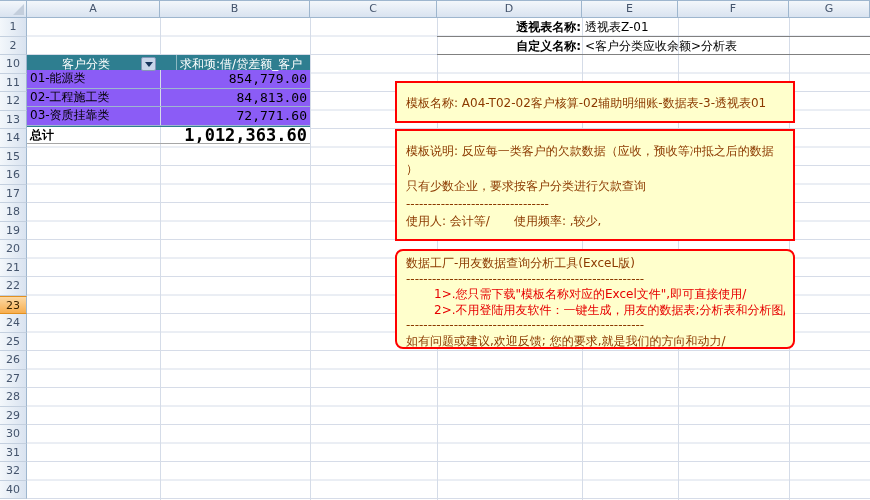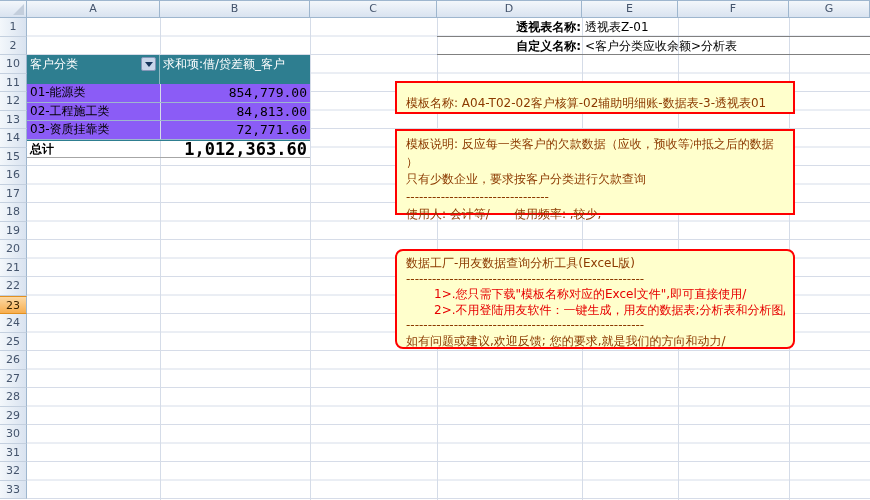--- a/index.html
+++ b/index.html
@@ -43,42 +43,42 @@
     background-image:linear-gradient(to bottom, transparent 0, transparent 17.5px, var(--grid) 17.5px, var(--grid) 18.5px);
     background-size:100% 18.5px;
   }
   .vline { position:absolute; top:17px; bottom:0; width:1px; background:var(--grid); }
   .darkline { position:absolute; height:1px; background:var(--dark-line); }
   
   .info-label { position:absolute; width:144px; height:18.5px; line-height:18px; font-weight:bold; text-align:right; color:#000000; }
   .info-value { position:absolute; height:18.5px; line-height:18px; color:#000; white-space:nowrap; }
   
   .pivot { position:absolute; left:27px; top:54px; width:283px; }
-  .p-header { display:flex; height:29px; background:var(--teal); color:#fff; position:relative; }
+  .p-header { display:flex; height:15px; background:var(--teal); color:#fff; position:relative;padding-left:32px; }
   .p-header .pc1 { width:133px; padding-left:3px; line-height:18.5px; border-right:1px solid rgba(255,255,255,.45); white-space:nowrap; }
   .p-header .pc2 { width:150px; padding-left:3px; line-height:18.5px; white-space:nowrap; }
   .dd-btn {
     position:absolute; left:114px; top:2px; width:15px; height:14px;
     background:#C9D6EA; border:1px solid #8496B8; border-radius:2px;
     display:flex; align-items:center; justify-content:center;
   }
   .dd-btn .tri { width:0; height:0; border-left:4px solid transparent; border-right:4px solid transparent; border-top:5px solid #17365D; }
   .prow { display:flex; height:18.5px; background:#8b5cf6; border-bottom:1px solid var(--row-border); }
   .prow .pa { width:133px; padding-left:3px; line-height:17.5px; white-space:nowrap; }
   .prow .pb { width:150px; padding-right:3px; line-height:17.5px; text-align:right; border-left:1px solid var(--grid); font-family:"DejaVu Sans Mono", monospace; font-size:13px; }
   .ptotal { display:flex; height:18.5px; background:#fff; border-top:1px solid var(--teal); border-bottom:1px solid #A6A6A6; font-weight:bold; }
   .ptotal .pa { width:133px; padding-left:3px; line-height:17.5px; }
   .ptotal .pb { width:150px; padding-right:3px; line-height:17.5px; text-align:right; border-left:1px solid var(--grid); font-family:"DejaVu Sans Mono", monospace; font-size:17px; }
   
   .note {
     position:absolute; left:395px; width:400px;
     background:var(--note-bg); border:2px solid var(--red);
   }
-  .note1 { top:80px;  height:33px;  padding:11px 8px 0 9px; }
-  .note2 { top:128px; height:86px;  padding:5px 8px 0 9px; }
+  .note1 { top:80px;  height:42px;  padding:11px 8px 0 9px; }
+  .note2 { top:128px; height:112px;  padding:12px 8px 0 9px; }
   .note3 { top:248px; height:100px; padding:5px 8px 0 9px;border-radius:8px; }
   .note1 .nline { line-height:18px; }
   .note2 .nline { line-height:17.5px; }
   .note3 .nline { line-height:15.5px; }
   .nline { white-space:nowrap; overflow:hidden; }
   .nline.maroon { color:var(--maroon-text); }
   .nline.red { color:var(--red-text); }
   .nline.indent { padding-left:28px; }
 </style>
 </head>
@@ -150,21 +150,21 @@
       <div class="rh">28</div>
 
       <div class="rh">29</div>
 
       <div class="rh">30</div>
 
       <div class="rh">31</div>
 
       <div class="rh">32</div>
 
-      <div class="rh">33</div>
+      <div class="rh">40</div>
     </div>
 
   <div class="darkline" style="left:437px; width:433px; top:34.5px;"></div>
   <div class="darkline" style="left:437px; width:433px; top:53px;"></div>
   <div class="info-label" style="left:437px; top:17px;">透视表名称:</div>
   <div class="info-value" style="left:585px; top:17px;">透视表Z-01</div>
   <div class="info-label" style="left:437px; top:35.5px;">自定义名称:</div>
   <div class="info-value" style="left:585px; top:35.5px;">&lt;客户分类应收余额&gt;分析表</div>
 
   <div class="pivot">

